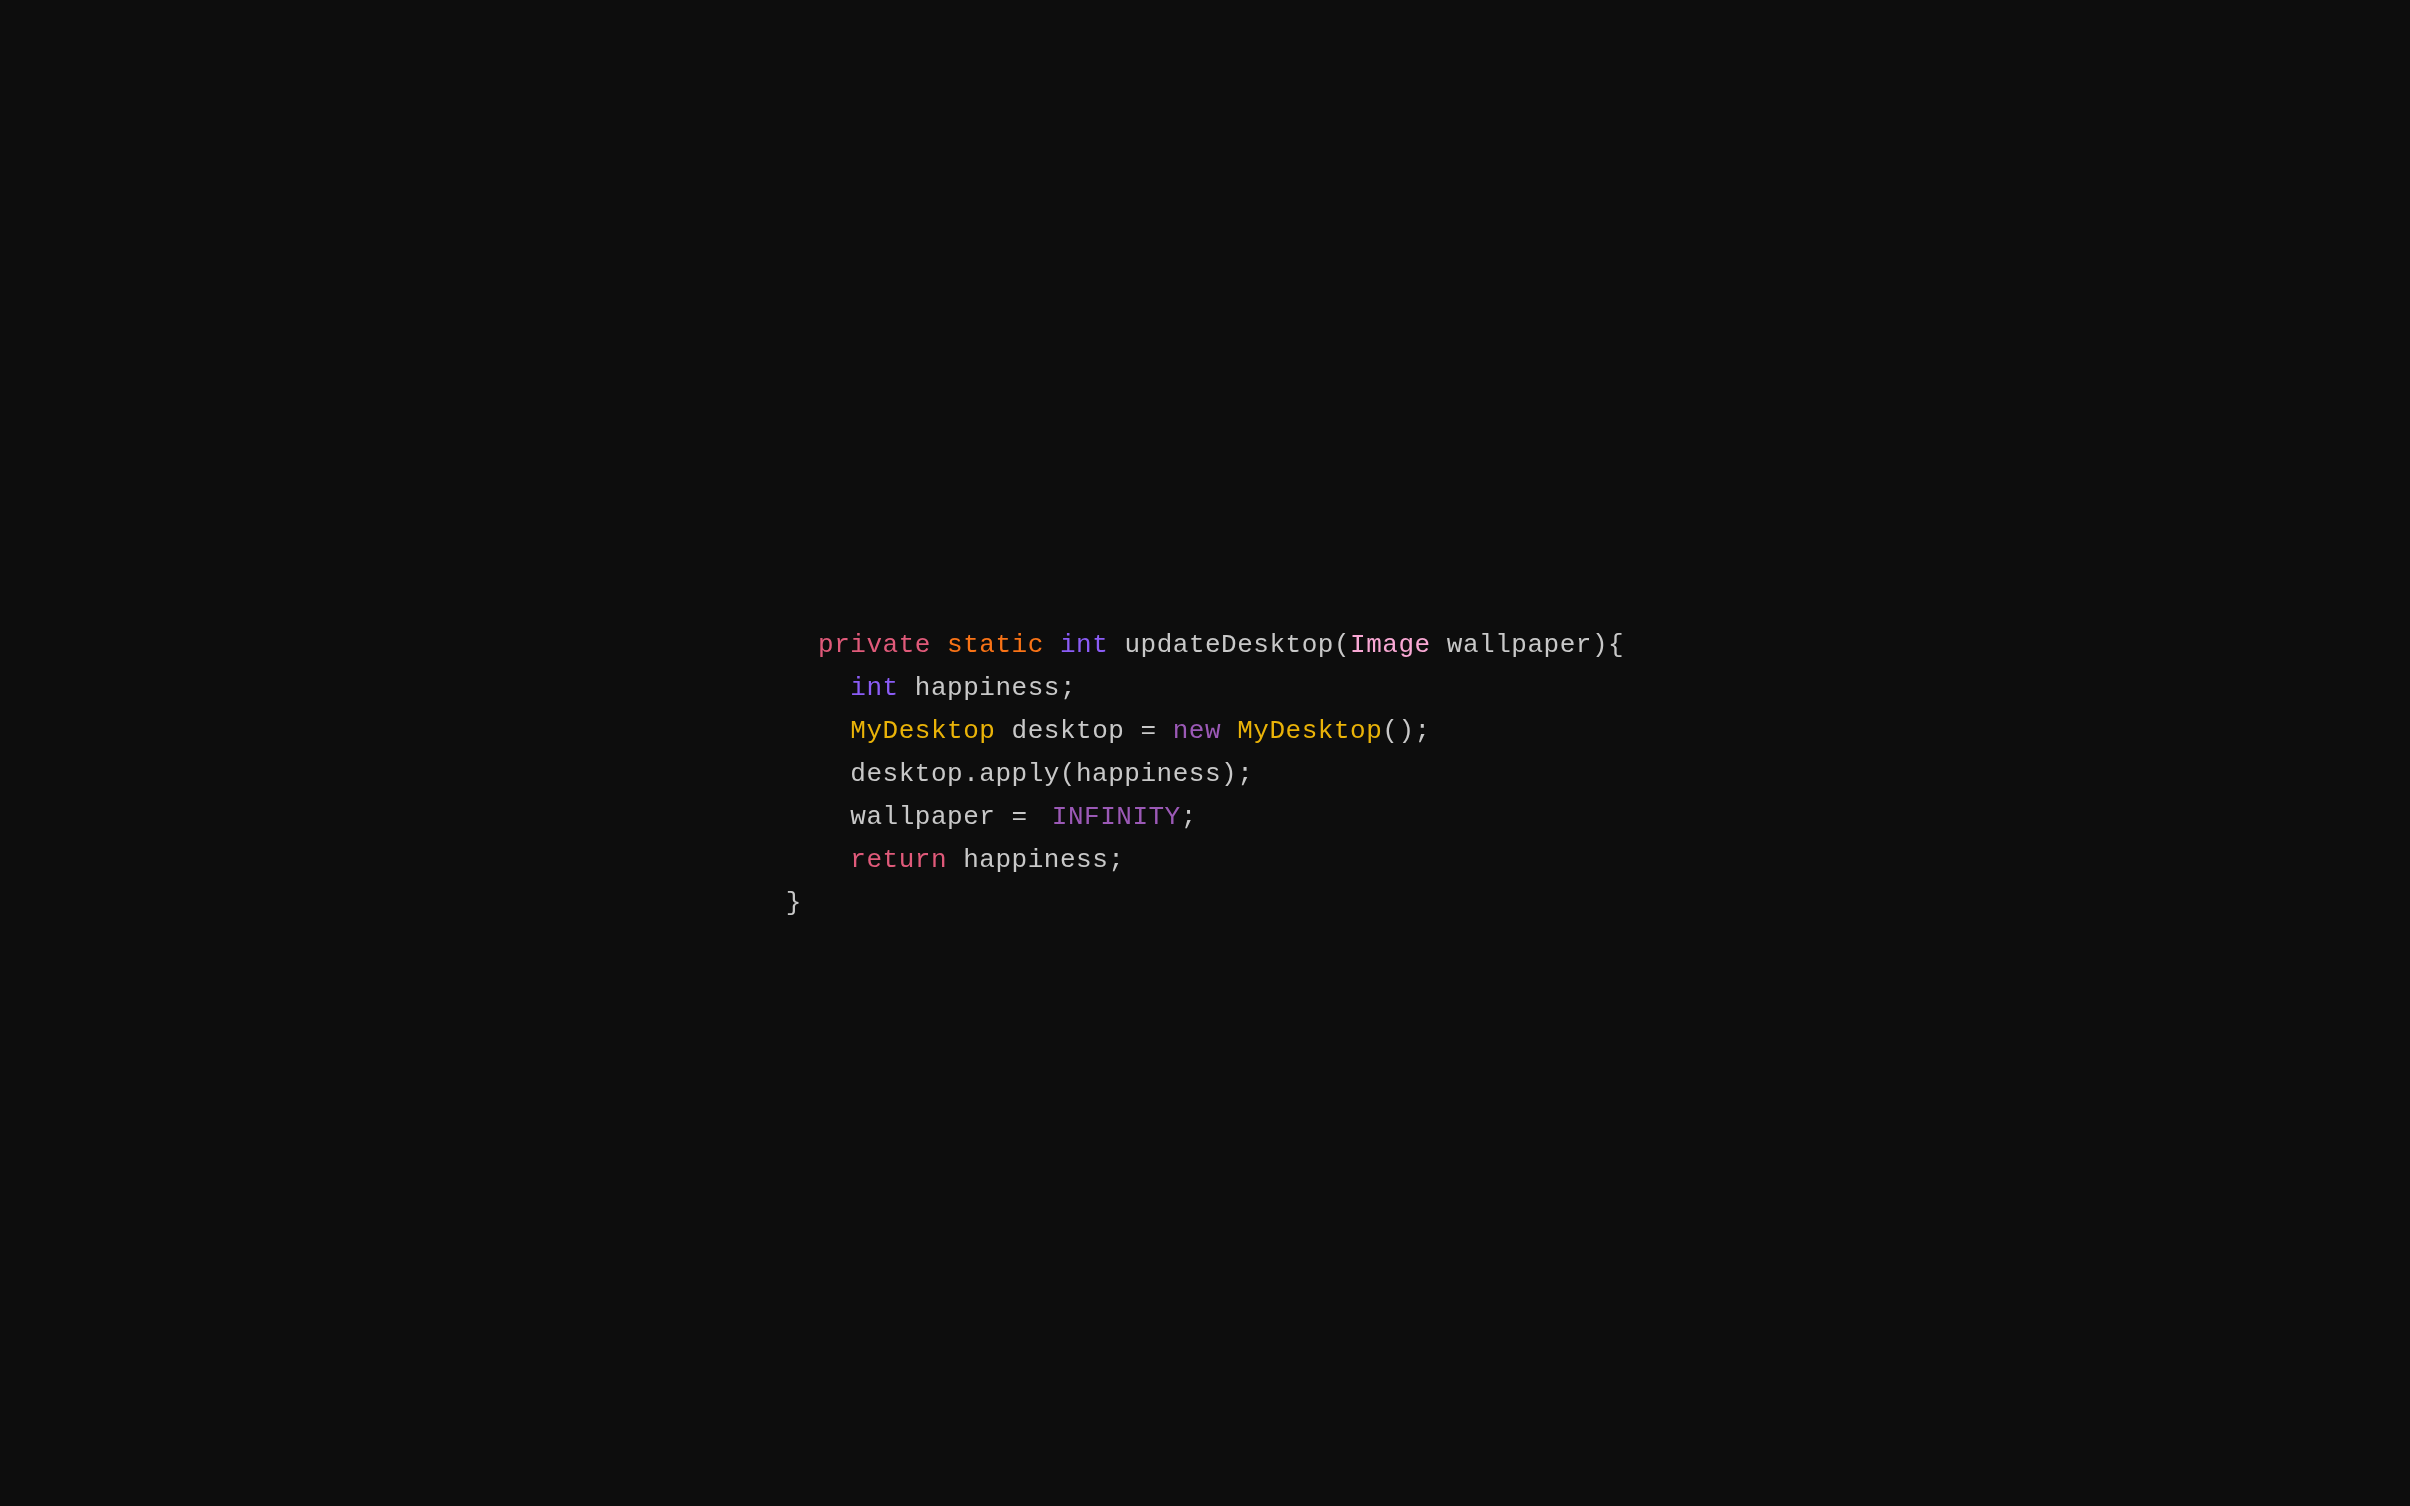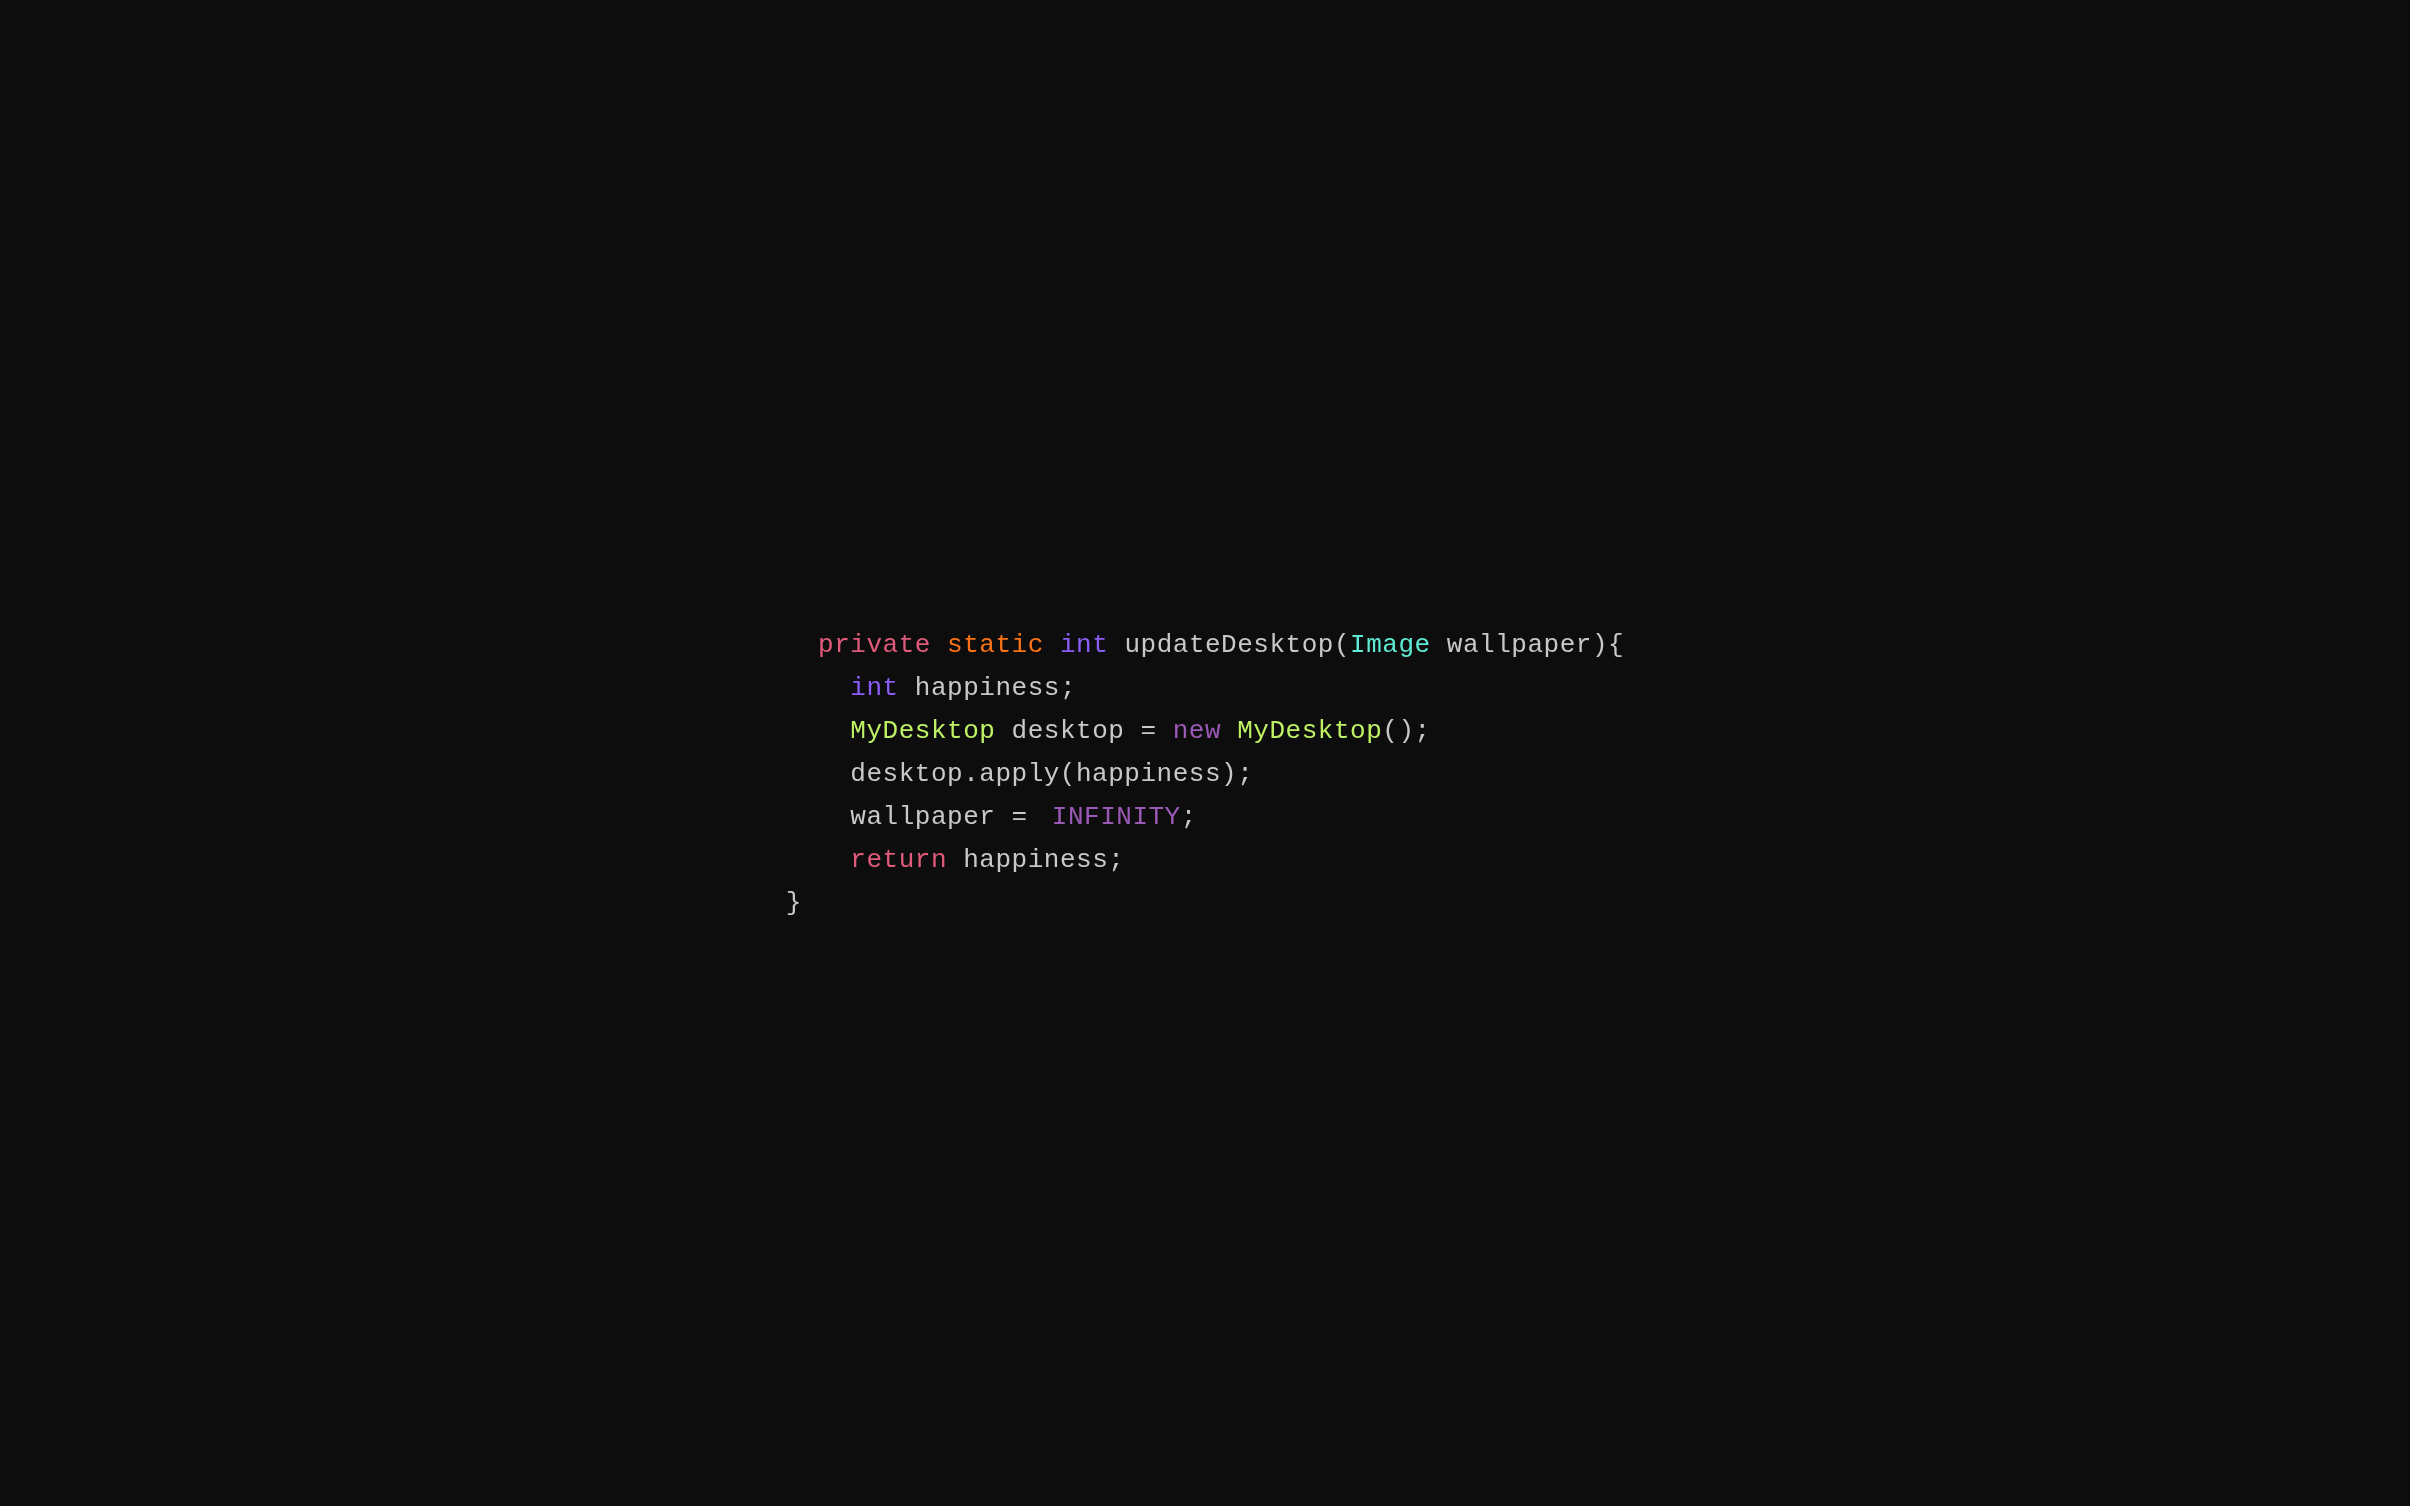--- a/index.html
+++ b/index.html
@@ -21,22 +21,22 @@
     .code-block {
       font-size: 26px;
       line-height: 1.65;
       letter-spacing: 0.02em;
       white-space: pre;
     }
 
     .kw-private { color: #e05a7a; font-family: Liberation Mono, monospace; }
     .kw-static  { color: #f97316; }
     .kw-int     { color: #8b5cf6; font-family: Liberation Mono, monospace; }
-    .kw-image   { color: #5eead4; }
-    .kw-mydesktop { color: #bef264; }
+    .kw-image   { color: #f9a8d4; }
+    .kw-mydesktop { color: #eab308; }
     .kw-new     { color: #9b59b6; margin-top: 21px; }
     .kw-return  { color: #e05a7a; }
     .kw-infinity { color: #9b59b6; margin-left: 8px; }
     .plain      { color: #c8c8c8; }
   </style>
 </head>
 <body>
 
 <div class="code-block">
   <span class="plain"><span class="kw-private">private</span><span class="plain"> </span><span class="kw-static">static</span><span class="plain"> </span><span class="kw-int">int</span><span class="plain"> updateDesktop(</span><span class="kw-image">Image</span><span class="plain"> wallpaper){</span></span>

